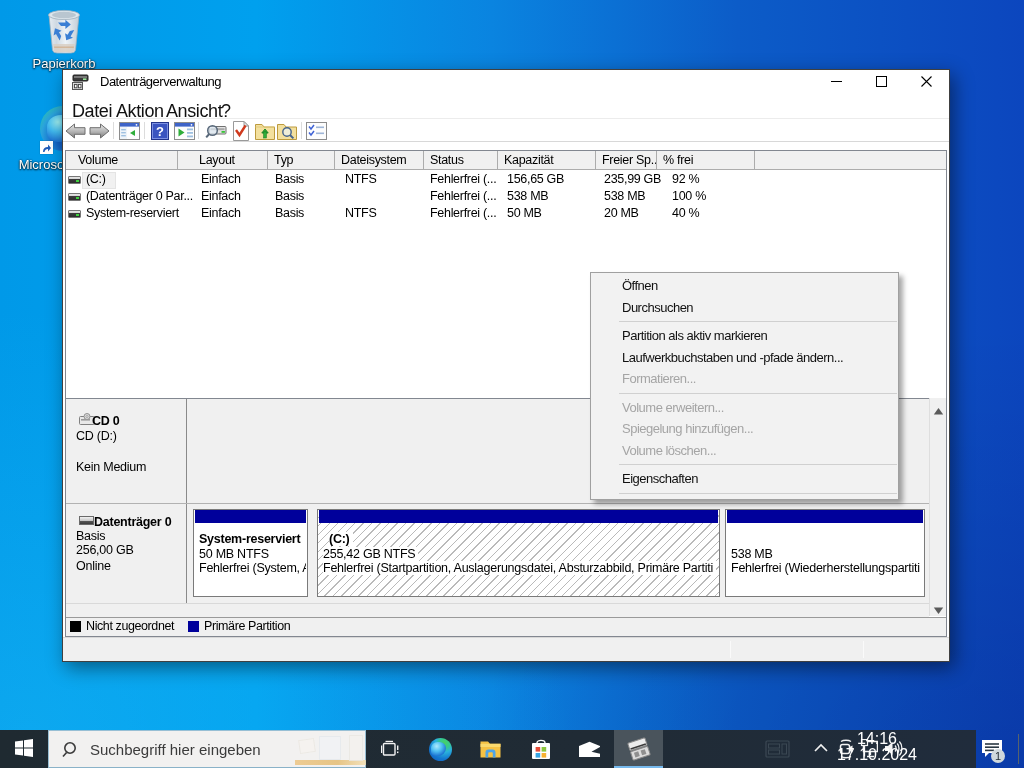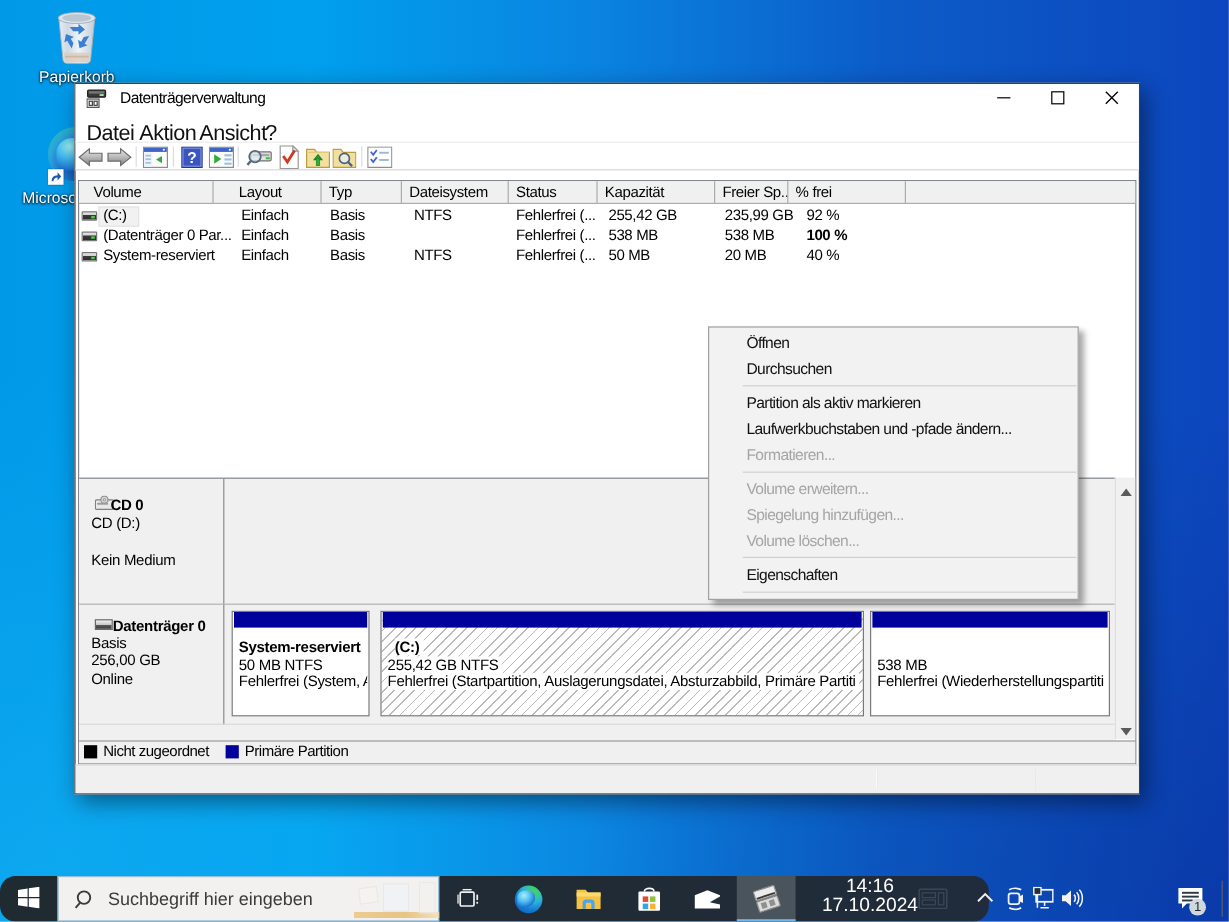--- a/index.html
+++ b/index.html
@@ -55,22 +55,22 @@
 
 
 #cmenu { position:absolute; left:590px; top:272px; width:309px; background:#f2f2f2;
   border:1px solid #a0a0a0; box-shadow:4px 4px 5px rgba(0,0,0,.35); padding:2px 0; }
 .mi { height:21.5px; line-height:21.5px; padding-left:31px; font-size:13px; letter-spacing:-0.5px; color:#111; white-space:nowrap; }
 .mi.dis { color:#a5a5a5; }
 .mi.hl { background:#90c8f2; }
 .msep { height:1px; background:#d0d0d0; margin:3px 1px 3px 28px; }
 
 
-#taskbar { position:absolute; left:0; top:730px; width:824px; height:38px;
-  background:linear-gradient(to right, #1f2a31 0%, #202b35 60%, #202c3c 100%);border-radius:13px; }
+#taskbar { position:absolute; left:0; top:730px; width:976px; height:38px;
+  background:linear-gradient(to right, #1f2a31 0%, #202b35 60%, #202c3c 100%); }
 #searchbox { position:absolute; left:48px; top:0px; width:318px; height:38px; background:#f2f1f0;
   border:1px solid #98bfd4; border-bottom-color:#8ab2c8; }
 #searchtext { position:absolute; left:41px; top:10px; font-size:15px; color:#3b3b3b; }
 #clock { position:absolute; right:59px; top:1px; text-align:center; color:#fff; font-size:16px; line-height:16px; }
 </style>
 </head>
 <body>
 <div id="screen">
 
   <svg class="abs" style="left:44px; top:8px;" width="40" height="46" viewBox="0 0 40 46">
@@ -221,33 +221,33 @@
         <div class="hcell" style="left:591px; width:98px;">% frei</div>
       </div>
       <div class="lvrow" style="top:21px;">
         <span class="abs" style="left:16px; top:0; width:34px; height:17px; background:#f1f1f1; border:1px solid #e4e4e4;"></span>
         <span class="diskico"></span>
         <span class="lvc" style="left:20px;">(C:)</span>
         <span class="lvc" style="left:135px;">Einfach</span>
         <span class="lvc" style="left:209px;">Basis</span>
         <span class="lvc" style="left:279px;">NTFS</span>
         <span class="lvc" style="left:364px;">Fehlerfrei (...</span>
-        <span class="lvc" style="left:441px;">255,42 GB</span>
+        <span class="lvc" style="left:441px;">156,65 GB</span>
         <span class="lvc" style="left:538px;">235,99 GB</span>
         <span class="lvc" style="left:606px;">92 %</span>
       </div>
       <div class="lvrow" style="top:38px;">
         <span class="diskico"></span>
         <span class="lvc" style="left:20px;">(Datenträger 0 Par...</span>
         <span class="lvc" style="left:135px;">Einfach</span>
         <span class="lvc" style="left:209px;">Basis</span>
         <span class="lvc" style="left:364px;">Fehlerfrei (...</span>
         <span class="lvc" style="left:441px;">538 MB</span>
         <span class="lvc" style="left:538px;">538 MB</span>
-        <span class="lvc" style="left:606px;font-weight:bold;">100 %</span>
+        <span class="lvc" style="left:606px;">100 %</span>
       </div>
       <div class="lvrow" style="top:55px;">
         <span class="diskico"></span>
         <span class="lvc" style="left:20px;">System-reserviert</span>
         <span class="lvc" style="left:135px;">Einfach</span>
         <span class="lvc" style="left:209px;">Basis</span>
         <span class="lvc" style="left:279px;">NTFS</span>
         <span class="lvc" style="left:364px;">Fehlerfrei (...</span>
         <span class="lvc" style="left:441px;">50 MB</span>
         <span class="lvc" style="left:538px;">20 MB</span>

